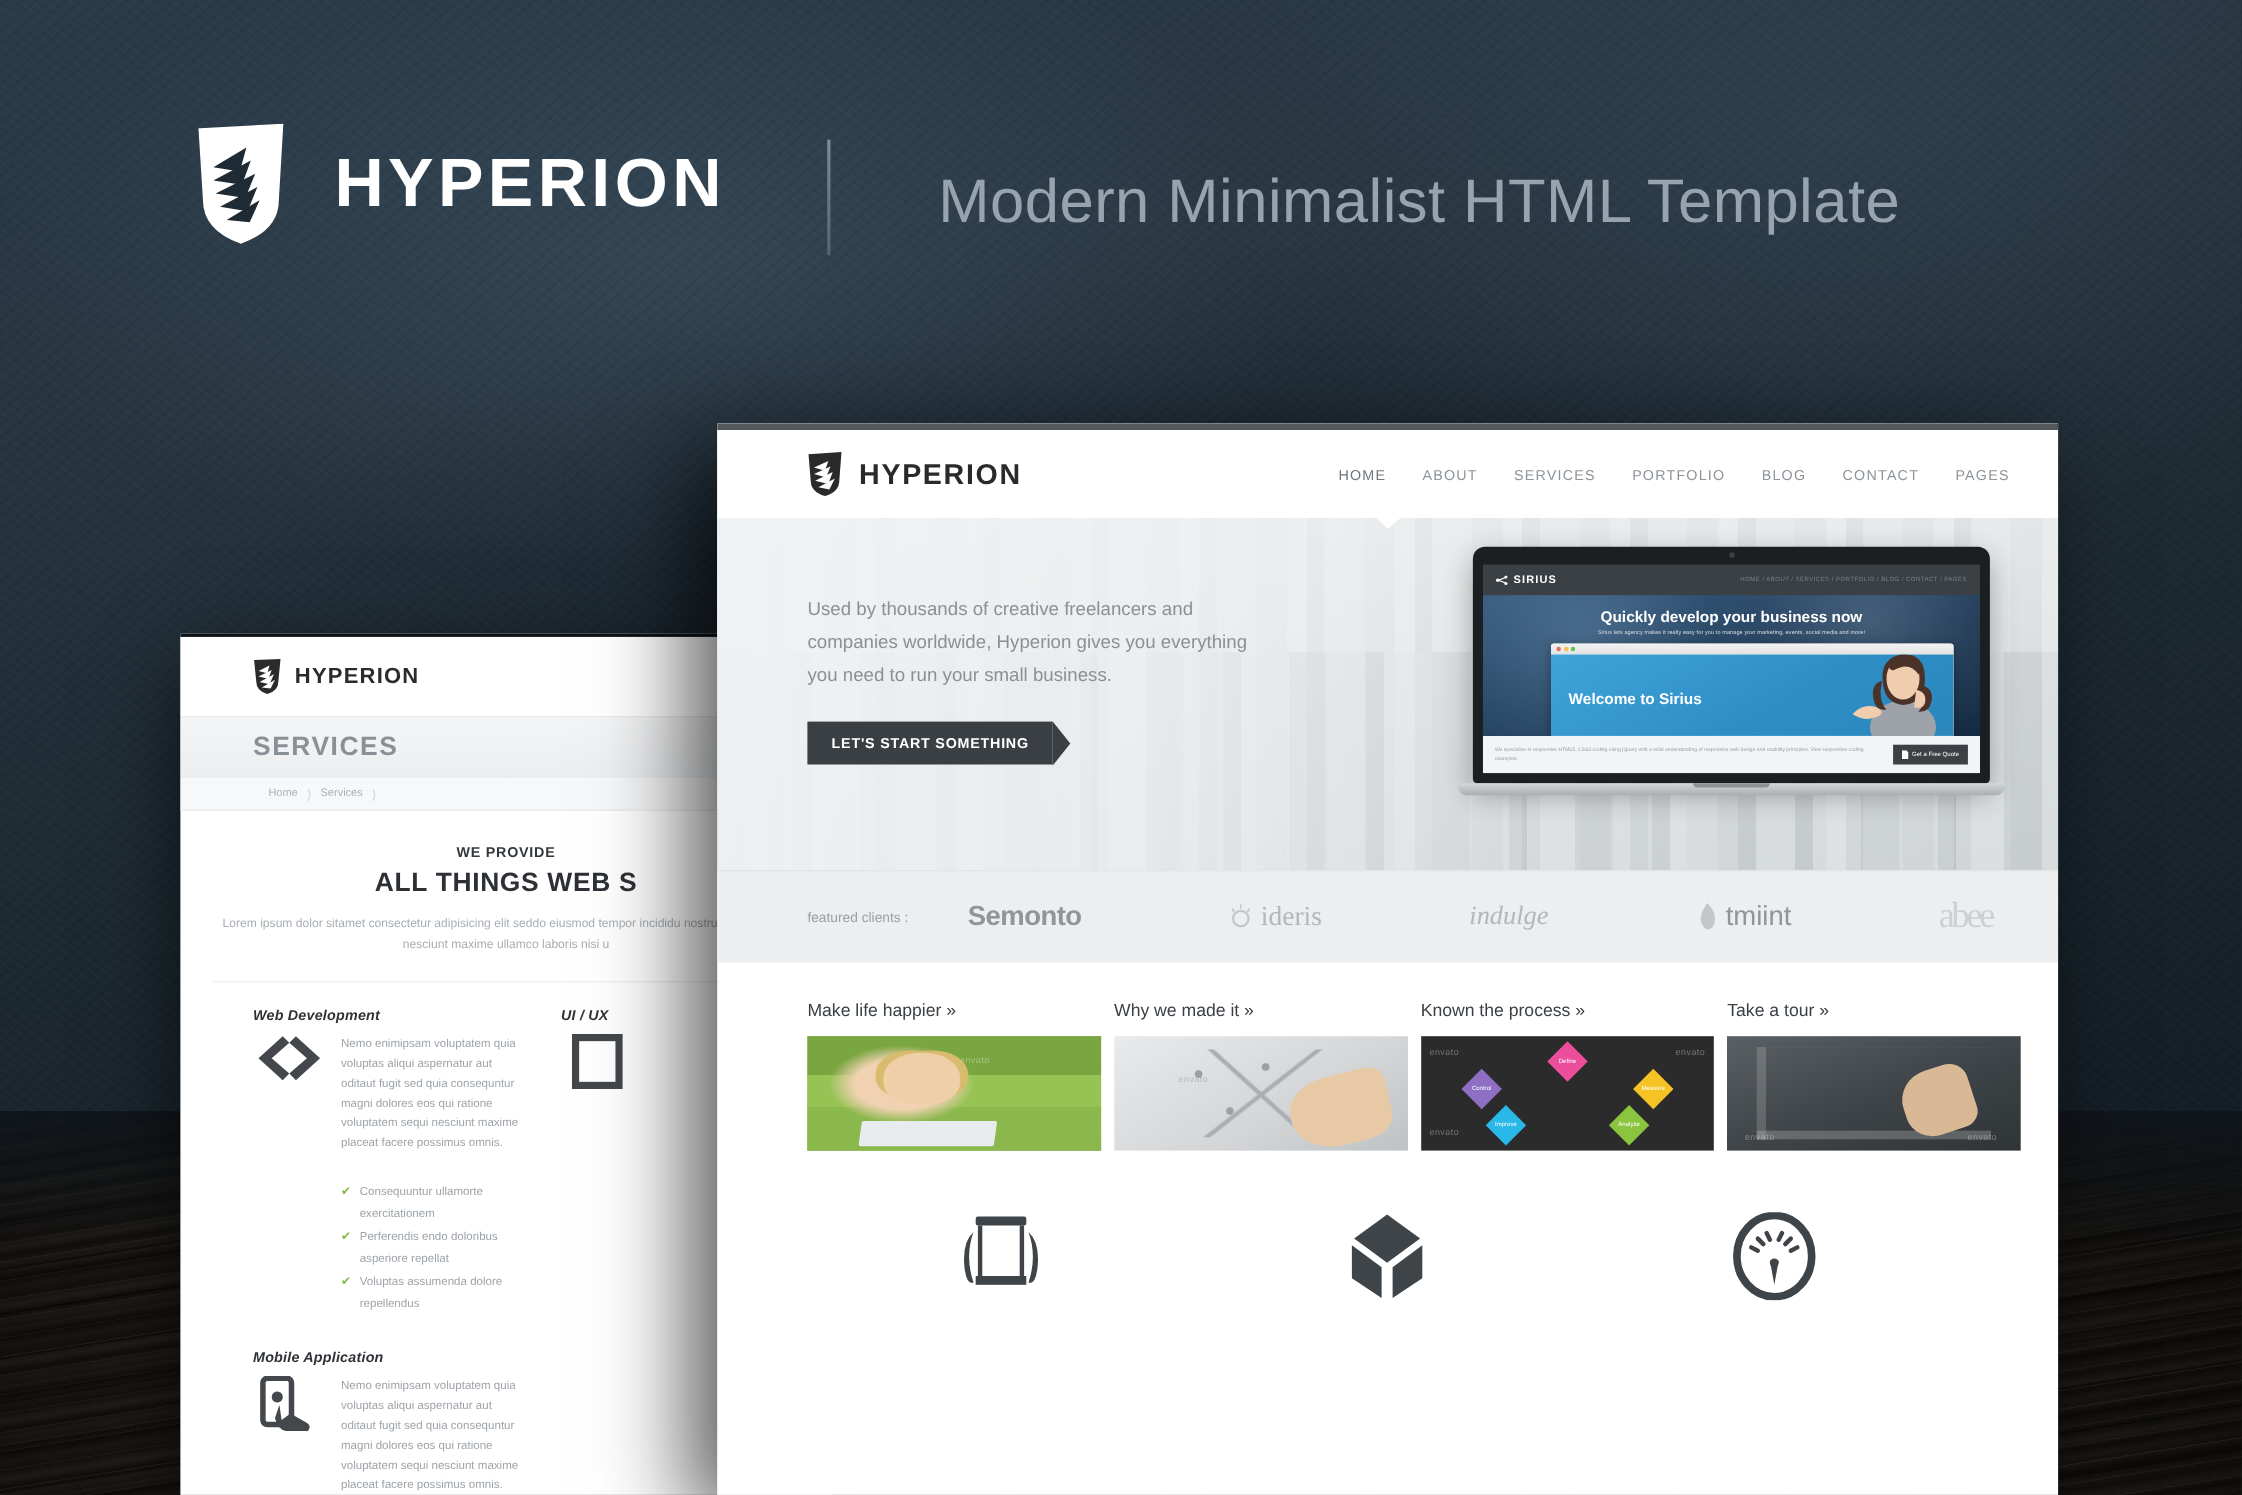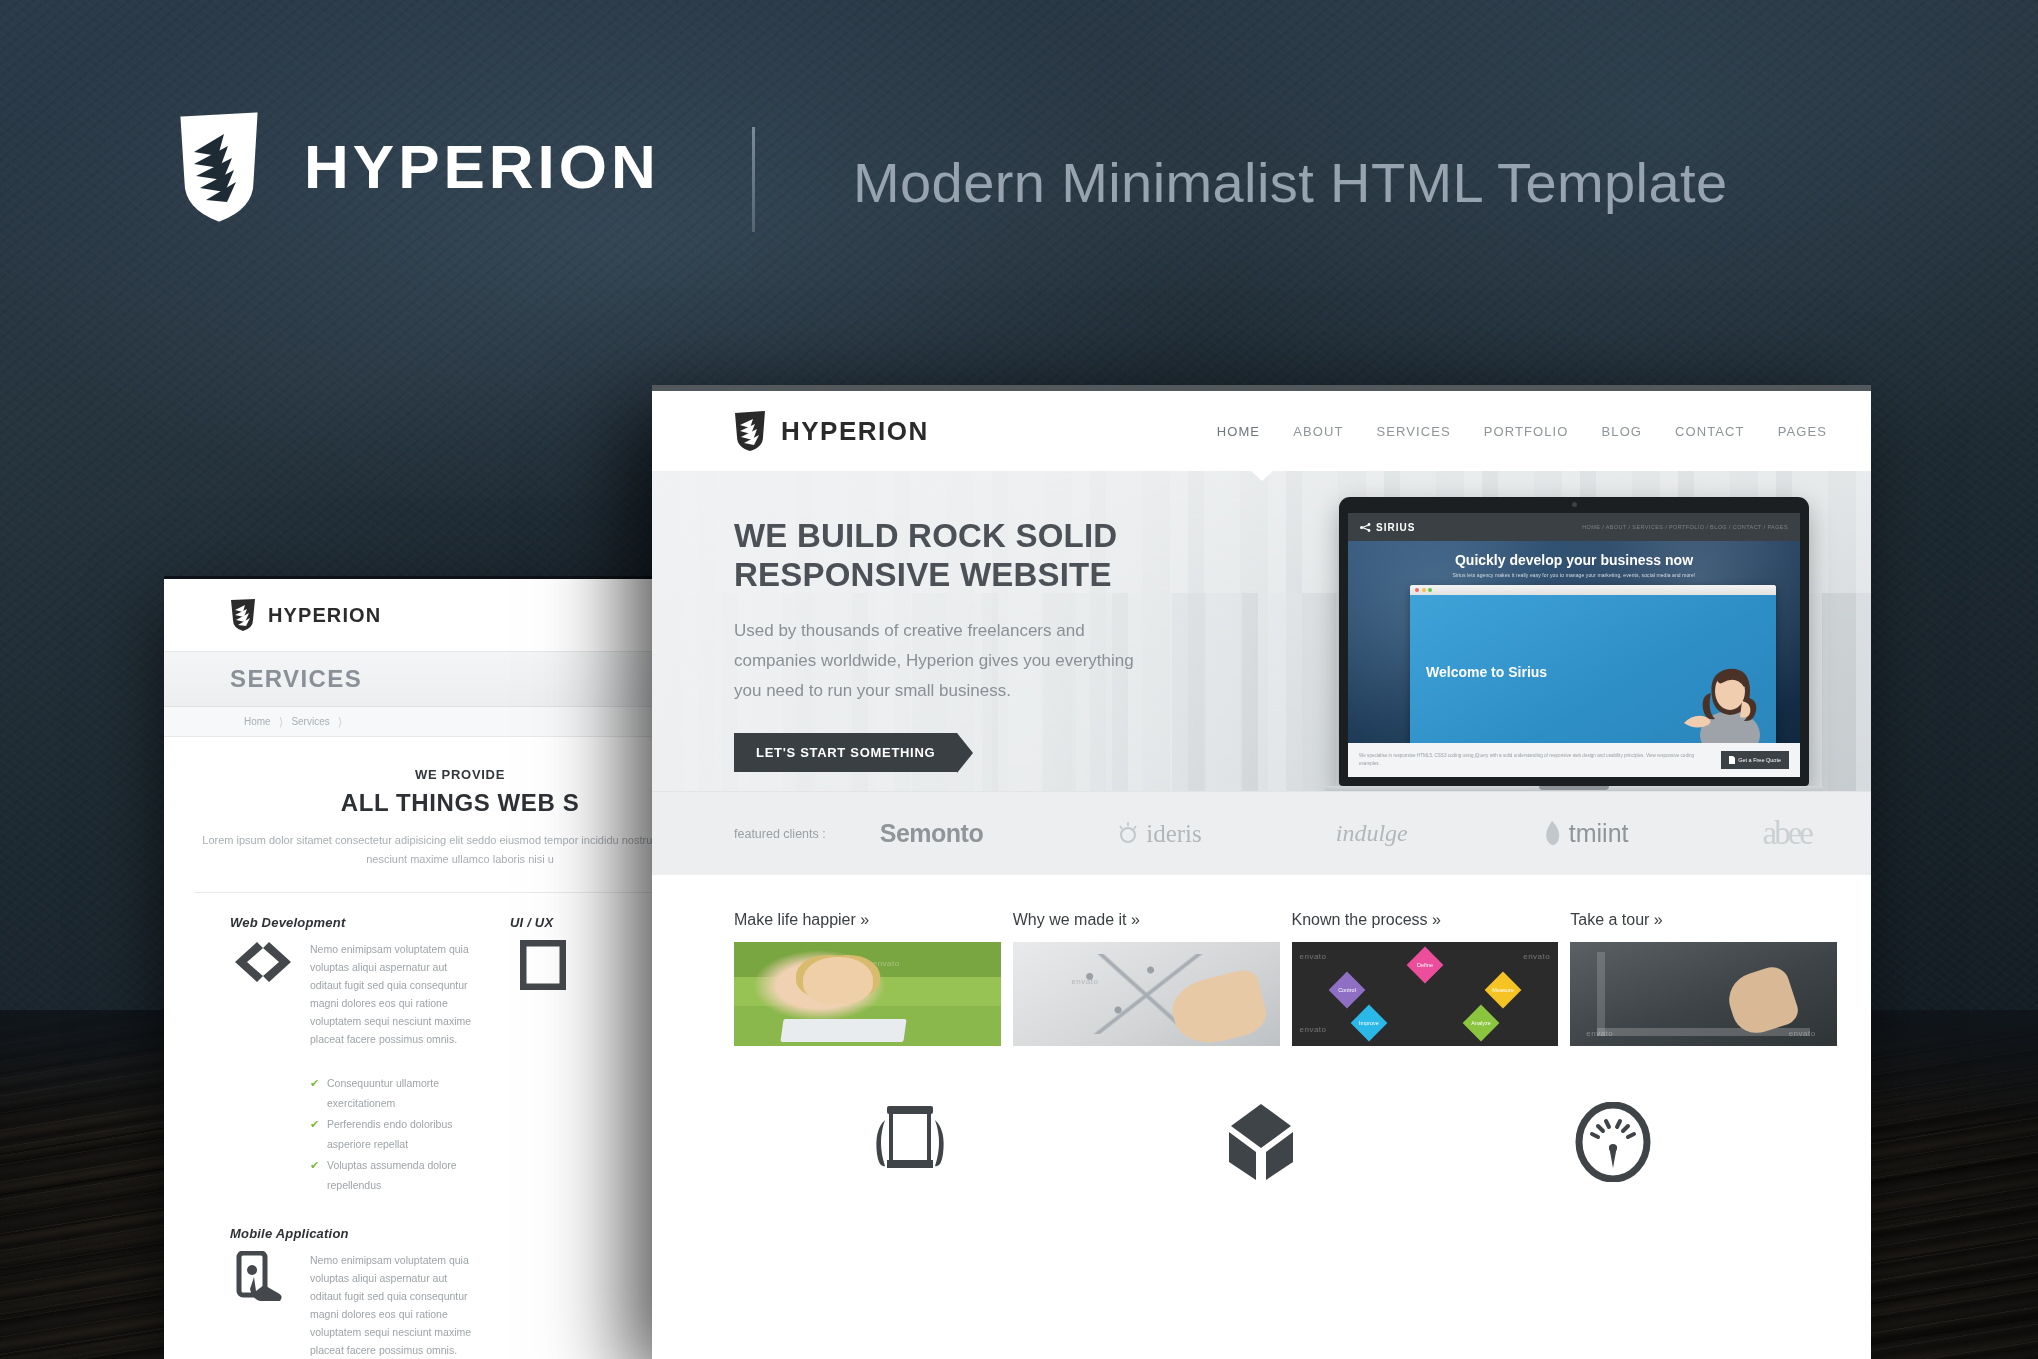--- a/index.html
+++ b/index.html
@@ -146,21 +146,21 @@
   
   .laptop { position:absolute; right:62px; top:26px; width:470px; z-index:4; }
   .lp-lid { background:#1c1f22; border-radius:11px 11px 4px 4px; padding:13px 9px 9px 9px;
      box-shadow:0 10px 26px rgba(0,0,0,.30); }
   .lp-cam { width:5px;height:5px;border-radius:50%;background:#3c4145;margin:-8px auto 6px auto; }
   .lp-screen { background:#1f2326; overflow:hidden; }
   .lp-nav { height:28px; background:#3b4044; display:flex; align-items:center; padding:0 12px; }
   .lp-brand { color:#fff; font-size:10px; font-weight:bold; letter-spacing:1px; display:flex; align-items:center; gap:5px; }
   .lp-nav-links { margin-left:auto; display:flex; gap:7px; font-size:5.5px; color:#c4c8cb; letter-spacing:.4px; }
   .lp-nav-links i { color:#7b8085; font-style:normal; }
-  .lp-hero { height:202px; position:relative; overflow:hidden;
+  .lp-hero { height:128px; position:relative; overflow:hidden;
      background:linear-gradient(170deg,#355a80,#20405f 55%,#16324c);text-decoration:underline; }
   .lp-hero .blur {
     position:absolute; inset:0; opacity:.55;
     background:
       radial-gradient(circle at 20% 30%, rgba(150,185,215,.55), rgba(0,0,0,0) 45%),
       radial-gradient(circle at 78% 18%, rgba(190,205,220,.42), rgba(0,0,0,0) 40%),
       linear-gradient(120deg, rgba(30,60,90,.5), rgba(10,25,45,.7));
   }
   .lp-h2 { position:absolute; top:11px; width:100%; text-align:center; color:#fff;
      font-size:14px; font-weight:bold; z-index:3; }
@@ -404,24 +404,20 @@
     </nav>
   </div>
 
   <div class="wf-hero">
     <div class="city"></div>
     <div class="city2"></div>
     <div class="veil"></div>
     <div class="arrow-notch"></div>
 
     <div class="hero-copy">
-      <div class="hero-h1">
-        <div>WE BUILD ROCK SOLID</div>
-        <div>RESPONSIVE WEBSITE</div>
-      </div>
       <p class="hero-p">Used by thousands of creative freelancers and companies worldwide, Hyperion gives you everything you need to run your small business.</p>
       <button class="hero-btn">LET'S START SOMETHING</button>
     </div>
 
     <div class="laptop">
       <div class="lp-lid">
         <div class="lp-cam"></div>
         <div class="lp-screen">
           <div class="lp-nav">
             <span class="lp-brand">

